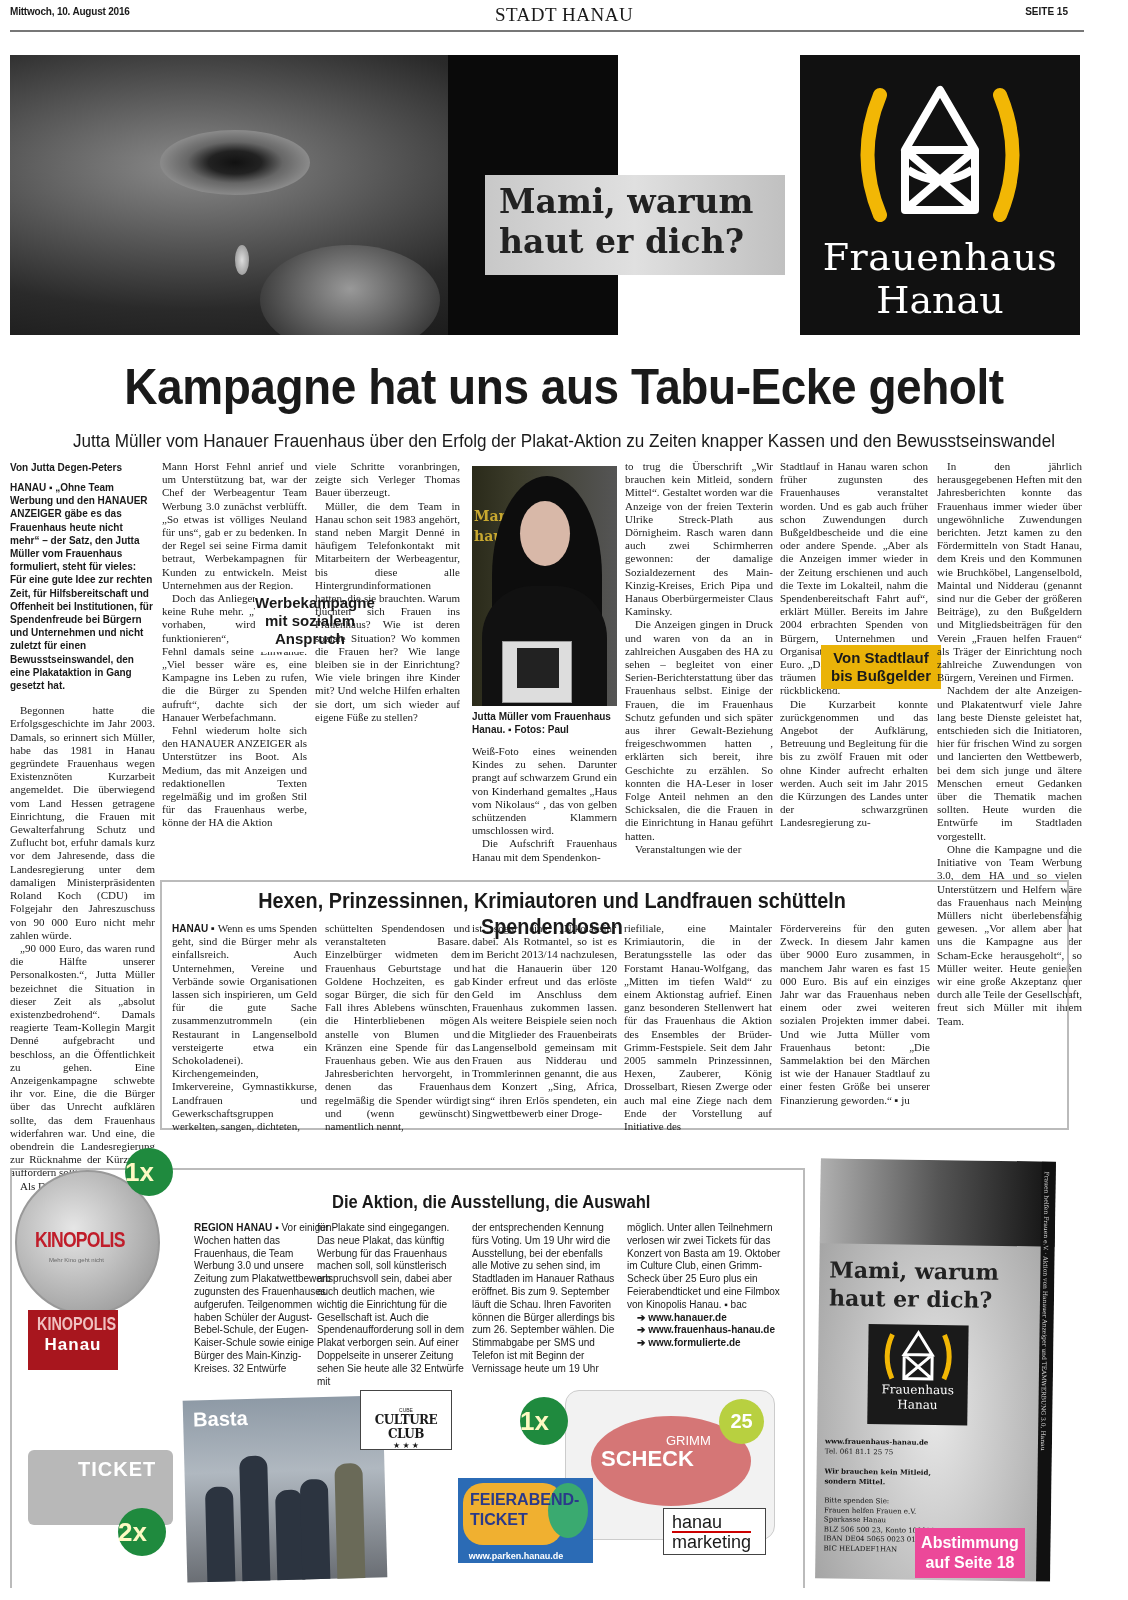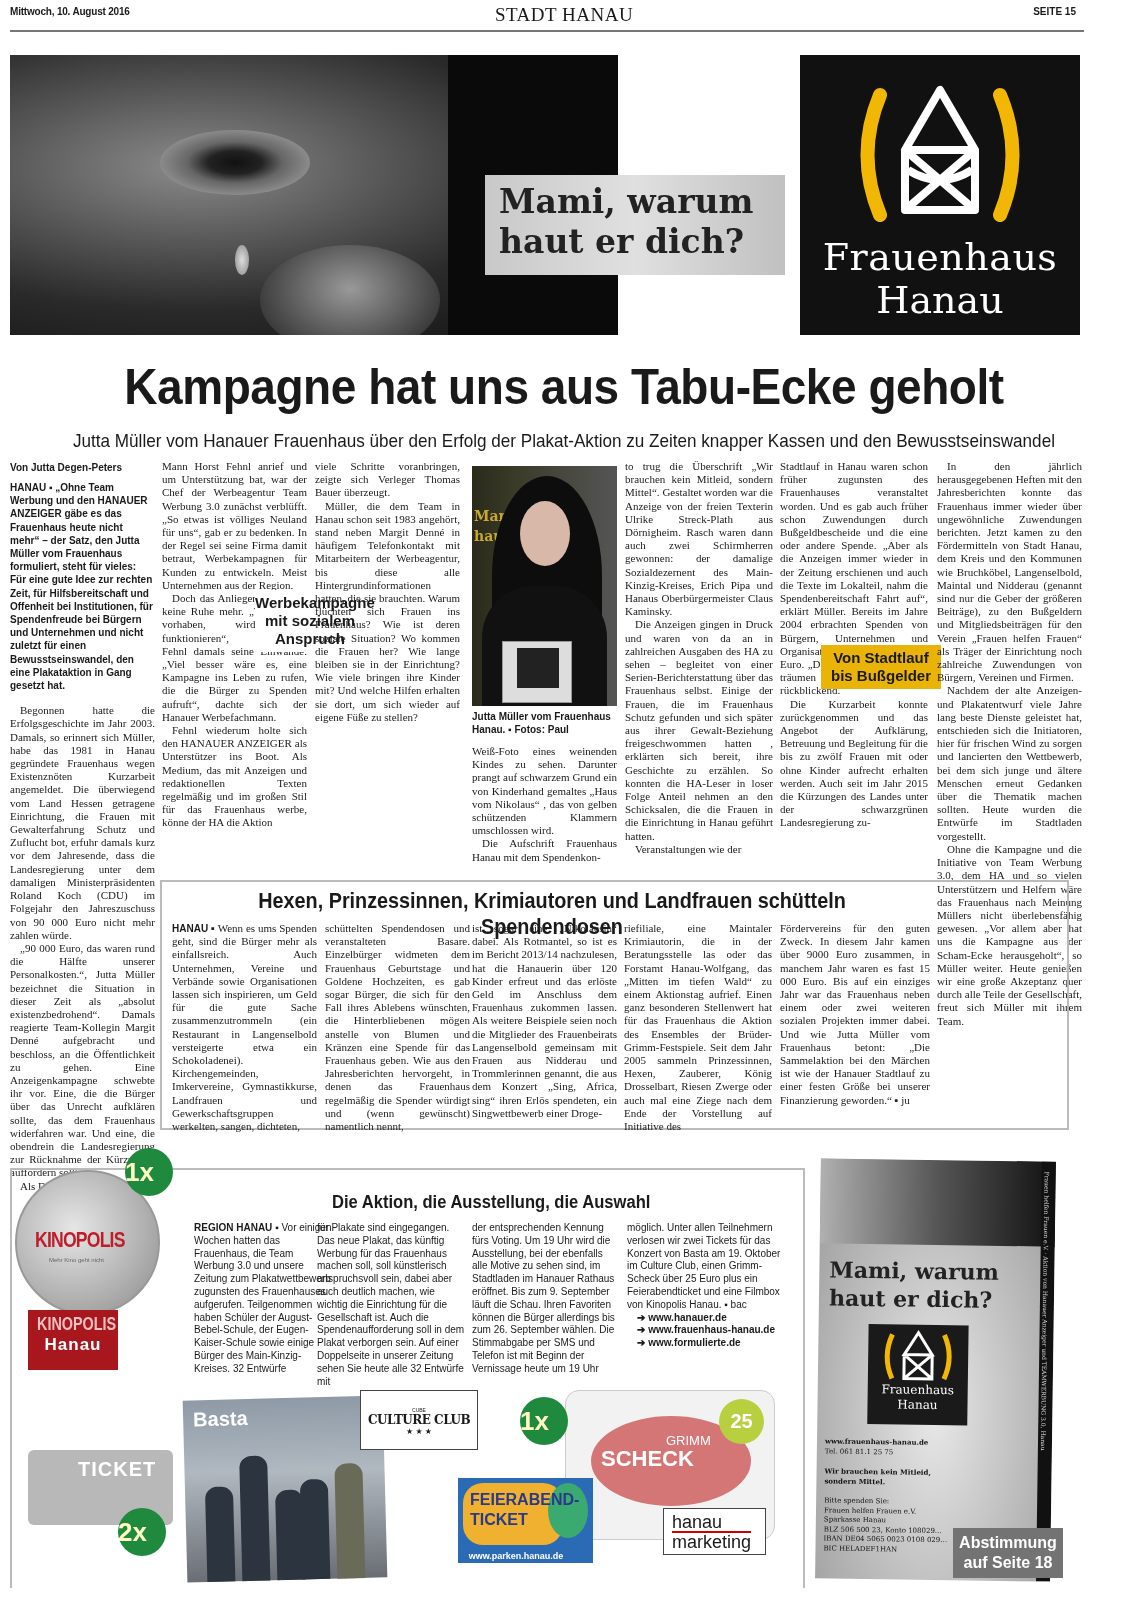--- a/index.html
+++ b/index.html
@@ -1,21 +1,21 @@
 <!DOCTYPE html>
 <html><head>
 <meta charset="utf-8">
 <style>
 *{box-sizing:border-box;margin:0;padding:0}
 html,body{width:1128px;height:1600px;background:#fff;overflow:hidden}
 body{position:relative;font-family:"Liberation Serif",serif;color:#1a1a1a}
 .abs{position:absolute}
 .hdr-date{left:10px;top:6px;font:bold 10px "Liberation Sans",sans-serif;letter-spacing:-0.2px}
 .hdr-title{left:0;width:1128px;top:4px;text-align:center;font:19px "Liberation Serif",serif;letter-spacing:0.5px}
-.hdr-page{right:52px;top:6px;font:bold 10px "Liberation Sans",sans-serif}
+.hdr-page{right:60px;top:6px;font:bold 10px "Liberation Sans",sans-serif}
 .hdr-rule{left:10px;top:30px;width:1074px;height:2px;background:#777}
 .hero{left:10px;top:55px;width:608px;height:280px;background:radial-gradient(ellipse at 30% 40%,#8a8a8a 0%,#5a5a5a 30%,#2a2a2a 60%,#111 100%);overflow:hidden}
 .hero .eye{position:absolute;left:150px;top:75px;width:150px;height:65px;border-radius:50%;background:radial-gradient(ellipse at 50% 50%,#111 0%,#222 25%,#666 45%,#8a8a8a 70%,transparent 100%)}
 .hero .nose{position:absolute;left:250px;top:190px;width:180px;height:110px;border-radius:50%;background:radial-gradient(ellipse at 50% 40%,#999 0%,#666 40%,#333 80%)}
 .hero .tear{position:absolute;left:225px;top:190px;width:14px;height:30px;border-radius:50%;background:radial-gradient(#ddd,#888)}
 .hero .dark{position:absolute;right:0;top:0;width:170px;height:280px;background:#0a0a0a}
 .hero-cap{left:485px;top:175px;width:300px;height:100px;background:linear-gradient(90deg,#c8c8c8,#e0e0e0,#c0c0c0);font:bold 33px "DejaVu Serif",serif;color:#222;padding:7px 14px;line-height:40px}
 .logo{left:800px;top:55px;width:280px;height:280px;background:#111;color:#fff;text-align:center}
 .logo svg{position:absolute;left:50px;top:20px}
 .logo .t1{position:absolute;left:0;width:280px;top:180px;font:38px "DejaVu Serif",serif;letter-spacing:0.5px}
@@ -48,21 +48,21 @@
 .reel .k{position:absolute;left:18px;top:55px;font:bold 22px "Liberation Sans",sans-serif;color:#c01d2a;letter-spacing:-1px;transform:scaleX(0.8);transform-origin:left}
 .reel .m{position:absolute;left:32px;top:85px;font:6px "Liberation Sans",sans-serif;color:#666}
 .kred{left:28px;top:1310px;width:90px;height:60px;background:#a8161e;color:#fff;text-align:center}
 .kred .a{font:bold 18px "Liberation Sans",sans-serif;padding-top:4px;color:#f0c0c0;transform:scaleX(0.8)}
 .kred .b{font:bold 17px "Liberation Sans",sans-serif;letter-spacing:1px}
 .ticket{left:28px;top:1450px;width:145px;height:75px;background:#b8b8b8;border-radius:6px;color:#fff}
 .ticket .t{position:absolute;left:50px;top:8px;font:bold 20px "Liberation Sans",sans-serif;letter-spacing:1px}
 .band{left:185px;top:1398px;width:200px;height:182px;background:linear-gradient(180deg,#8e9aa6 0%,#b0b8c0 40%,#6a6e74 100%);transform:rotate(-1.5deg)}
 .band .n{position:absolute;left:10px;top:8px;color:#fff;font:bold 20px "Liberation Sans",sans-serif}
 .band .fig{position:absolute;bottom:0;width:28px;height:110px;border-radius:12px 12px 0 0;background:#2c3440}
-.cclub{left:360px;top:1390px;width:118px;height:60px;background:#fff;border:1px solid #444;text-align:center}
+.cclub{left:360px;top:1390px;width:92px;height:60px;background:#fff;border:1px solid #444;text-align:center}
 .cclub .c1{font:5px "Liberation Sans",sans-serif;padding-top:16px}
 .cclub .c2{font:bold 12px "DejaVu Serif",serif;letter-spacing:-0.5px}
 .cclub .c3{font:8px "Liberation Sans",sans-serif}
 .feier{left:458px;top:1478px;width:135px;height:85px;background:#2b6bb5;overflow:hidden}
 .feier .y{position:absolute;left:5px;top:5px;width:100px;height:62px;background:#f0b030;border-radius:20px}
 .feier .g{position:absolute;right:5px;top:5px;width:40px;height:55px;border-radius:50%;background:#3aaa70}
 .feier .t{position:absolute;left:12px;top:12px;font:bold 16px/20px "Liberation Sans",sans-serif;color:#2a3a8a}
 .feier .u{position:absolute;left:0;width:116px;bottom:2px;text-align:center;color:#fff;font:bold 9px "Liberation Sans",sans-serif}
 .scheck{left:565px;top:1390px;width:210px;height:150px;background:#f2f2f2;border-radius:14px;border:1px solid #ccc;overflow:hidden}
 .scheck .r{position:absolute;left:25px;top:25px;width:160px;height:90px;border-radius:50%;background:#d06060;opacity:0.85}
@@ -72,21 +72,21 @@
 .hm{left:663px;top:1508px;width:103px;height:47px;background:#fff;border:1px solid #444;padding:4px 8px;font:18px/18px "Liberation Sans",sans-serif}
 .poster2{left:818px;top:1160px;width:235px;height:420px;background:radial-gradient(ellipse at 50% 60%,#e8e8e8,#b8b8b8 60%,#999);transform:rotate(0.8deg);overflow:hidden}
 .poster2 .top{position:absolute;left:0;top:0;width:235px;height:85px;background:linear-gradient(90deg,#b0b0b0 0%,#555 50%,#111 100%)}
 .poster2 .strip{position:absolute;right:0;top:0;width:14px;height:420px;background:#111}
 .poster2 .strip span{position:absolute;left:2px;top:10px;writing-mode:vertical-rl;font:6px "DejaVu Serif",serif;color:#ddd;white-space:nowrap}
 .poster2 .q{position:absolute;left:10px;top:97px;font:bold 22px/28px "DejaVu Serif",serif;color:#222}
 .poster2 .lg{position:absolute;left:50px;top:165px;width:100px;height:100px;background:#1a1a1a;color:#fff;text-align:center}
 .poster2 .lg .a{position:absolute;left:0;width:100px;top:58px;font:12px "DejaVu Serif",serif}
 .poster2 .lg .b{position:absolute;left:0;width:100px;top:73px;font:12px "DejaVu Serif",serif}
 .poster2 .info{position:absolute;left:8px;top:278px;font:7px/9.5px "DejaVu Serif",serif;color:#111}
-.abst{left:953px;top:1528px;width:110px;height:50px;background:#737373;color:#fff;text-align:center;font:bold 16px/20px "Liberation Sans",sans-serif;padding-top:5px}
+.abst{left:915px;top:1528px;width:110px;height:50px;background:#ec4899;color:#fff;text-align:center;font:bold 16px/20px "Liberation Sans",sans-serif;padding-top:5px}
 </style>
 </head>
 <body>
 
 <div class="abs hdr-date">Mittwoch, 10. August 2016</div>
 <div class="abs hdr-title">STADT HANAU</div>
 <div class="abs hdr-page">SEITE 15</div>
 <div class="abs hdr-rule"></div>
 
 <div class="abs hero">

